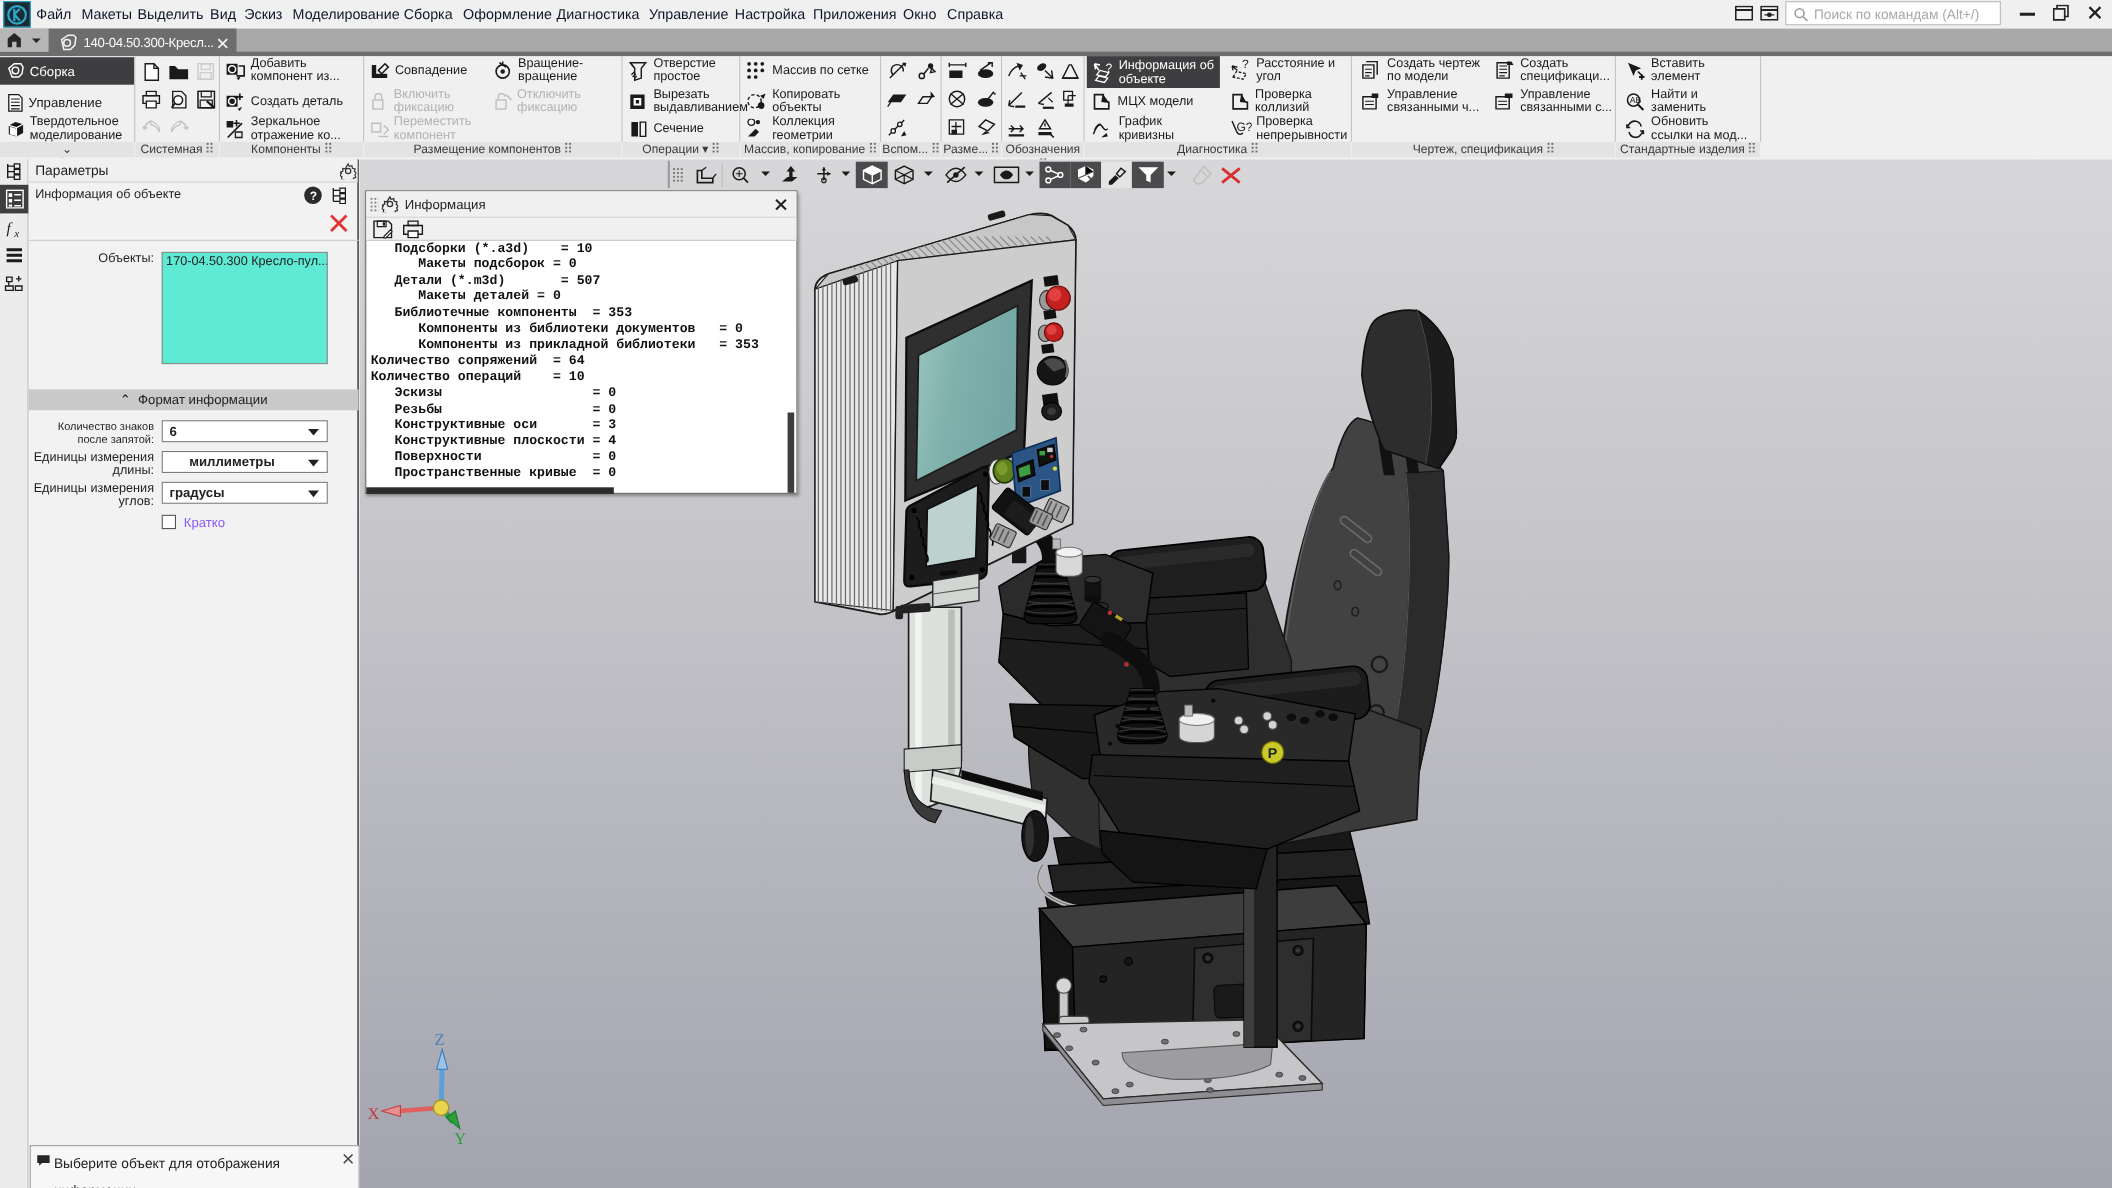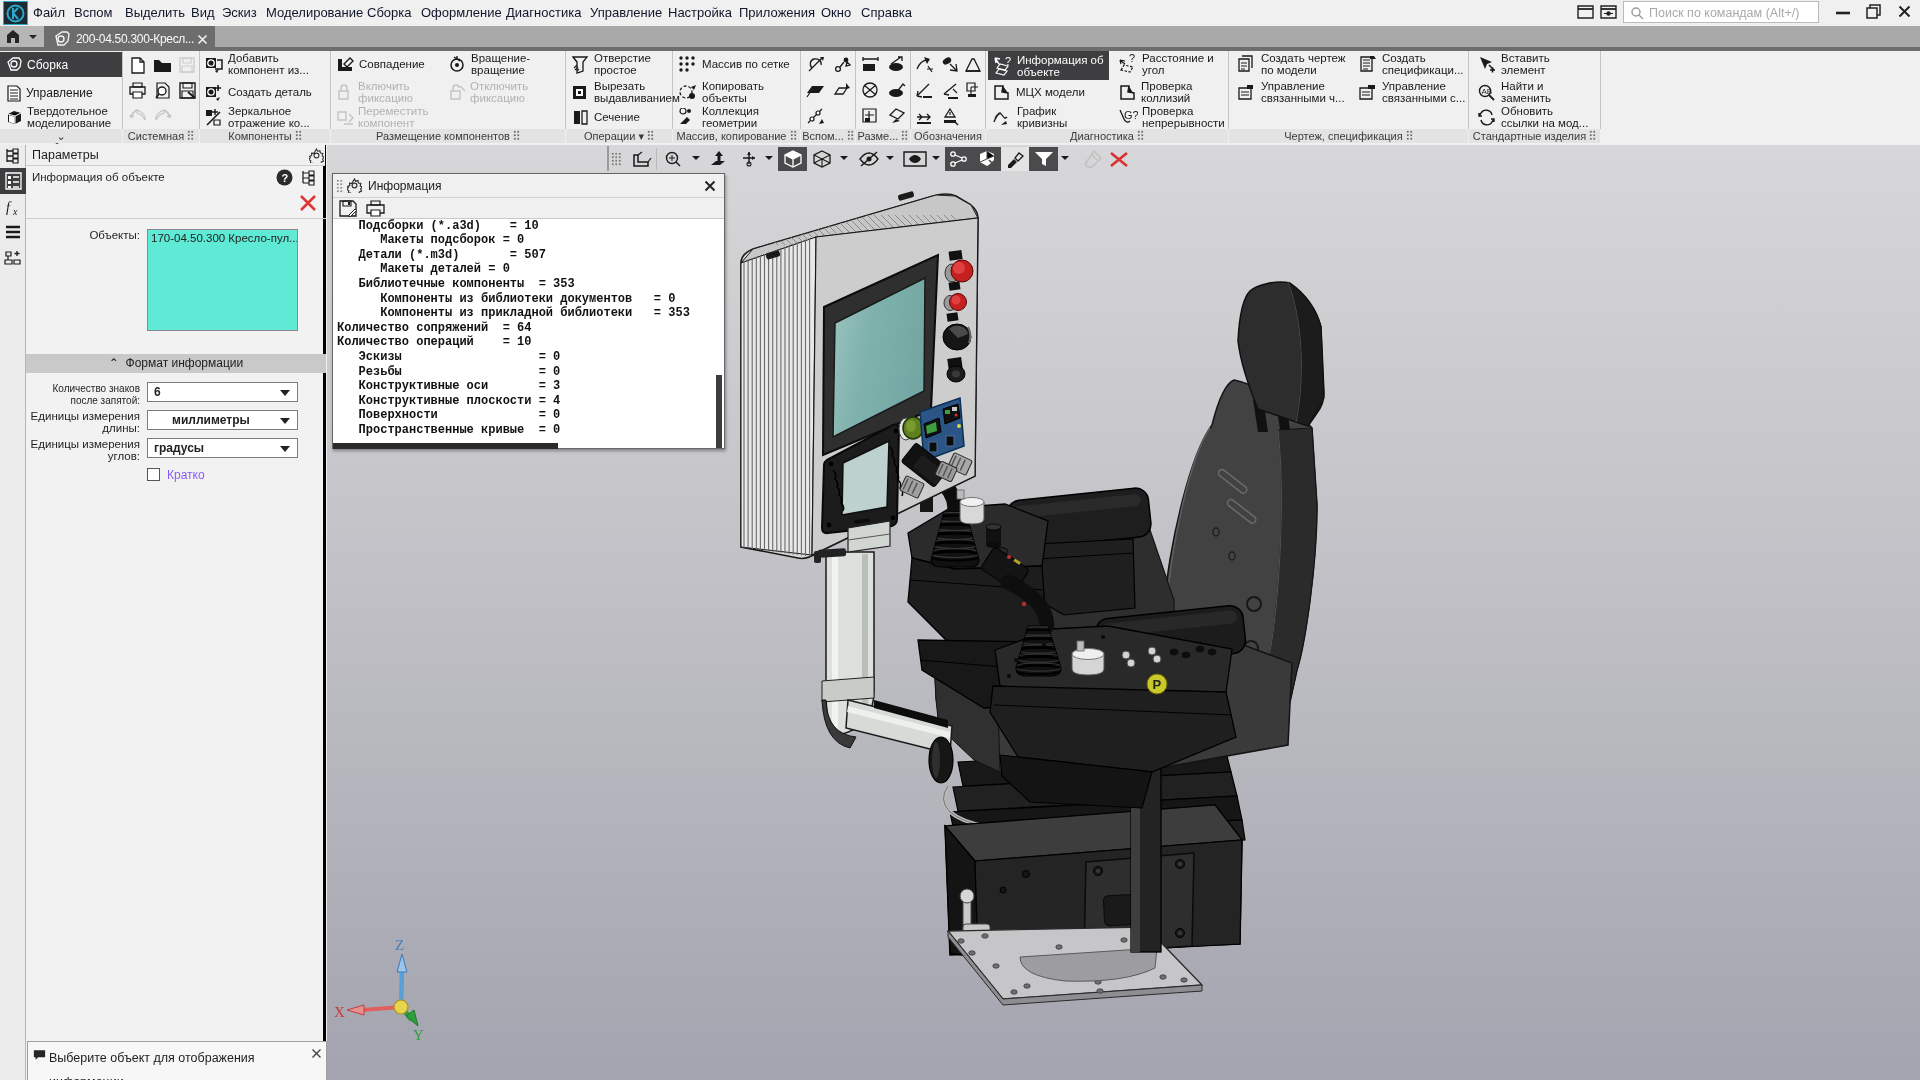--- a/index.html
+++ b/index.html
@@ -26,21 +26,21 @@
 #ribbon .dis { color:#b2b2b2; }
 #ribbon .ic { flex:0 0 auto; }
 .darkbtn { background:#3e3e40; color:#fff !important; }
 .grip { display:inline-block; width:7px; height:10px;
   background-image:radial-gradient(circle,#6a6a6a 1px,transparent 1.2px); background-size:3.5px 3.5px; }
 
 
 #leftstrip { position:absolute; left:0; top:145px; width:26px; height:935px; background:#ececec; border-right:1px solid #b6b6b6; }
 
 
-#panel { position:absolute; left:26px; top:145px; width:300px; height:935px; background:#f2f2f2; border-right:3px solid #000000; font-size:12px; color:#222; }
+#panel { position:absolute; left:26px; top:145px; width:300px; height:935px; background:#f2f2f2; border-right:1px solid #000000; font-size:12px; color:#222; }
 
 .combo { width:151px; height:20px; background:#fff; border:1px solid #7d7d7d; font-size:12px; font-weight:bold; color:#222; padding:2px 0 0 6px; }
 .combo::after { content:""; position:absolute; right:7px; top:7px; border-left:5px solid transparent; border-right:5px solid transparent; border-top:6px solid #222; }
 
 
 #viewport { position:absolute; left:327px; top:145px; width:1593px; height:935px;
   background:linear-gradient(180deg,#d7d7d9 0%,#c9c9cd 30%,#b4b4bc 70%,#a4a4b0 100%); }
 
 
 #vtoolbar { position:absolute; left:280px; top:1px; height:25px; background:#f0f0f0; border:1px solid #9a9a9a; display:flex; align-items:center; }
@@ -59,21 +59,21 @@
 <div id="app">
 
   <div id="menubar">
     <div id="logo">
       <svg class="abs" style="left:2px;top:2px" width="19" height="19" viewBox="0 0 19 19">
           <circle cx="9.5" cy="9.5" r="8" fill="none" stroke="#2aa9cc" stroke-width="2"></circle>
           <path d="M7 4v11M7 9l5-5M7 9l5 6" stroke="#2aa9cc" stroke-width="2"></path>
         </svg>
     </div>
     <span class="mi" style="left:33px">Файл</span>
-    <span class="mi" style="left:74px">Вспом</span>
+    <span class="mi" style="left:74px">Макеты</span>
     <span class="mi" style="left:125px">Выделить</span>
     <span class="mi" style="left:191px">Вид</span>
     <span class="mi" style="left:222px">Эскиз</span>
     <span class="mi" style="left:266px">Моделирование</span>
     <span class="mi" style="left:367px">Сборка</span>
     <span class="mi" style="left:421px">Оформление</span>
     <span class="mi" style="left:506px">Диагностика</span>
     <span class="mi" style="left:590px">Управление</span>
     <span class="mi" style="left:668px">Настройка</span>
     <span class="mi" style="left:739px">Приложения</span>
@@ -89,21 +89,21 @@
           <path d="M2 6l6-5 6 5v8h-4V9H6v5H2z" fill="#262626"></path>
         </svg>
       <svg class="abs" style="left:28px;top:8px" width="10" height="6" viewBox="0 0 10 6">
           <path d="M1 1l4 4 4-4z" fill="#262626"></path>
         </svg>
     </div>
     <svg class="abs" style="left:53px;top:4px" width="18" height="18" viewBox="0 0 18 18">
         <path d="M3 6l6-4h5l2 2-1 7-4 4H5z" fill="none" stroke="#f2f2f2" stroke-width="1.4"></path>
         <circle cx="8" cy="9" r="3" fill="none" stroke="#f2f2f2" stroke-width="1.4"></circle>
       </svg>
-    <span class="abs" style="left:76px;top:6px;font-size:12px;color:#fafafa;letter-spacing:-0.3px;">200-04.50.300-Кресл...</span>
+    <span class="abs" style="left:76px;top:6px;font-size:12px;color:#fafafa;letter-spacing:-0.3px;">140-04.50.300-Кресл...</span>
     <svg class="abs" style="left:197px;top:8px" width="11" height="11" viewBox="0 0 11 11">
         <path d="M1.5 1.5l8 8m0-8l-8 8" stroke="#f2f2f2" stroke-width="1.6"></path>
       </svg>
   </div>
 
   <svg class="abs" style="left:1577px;top:5px" width="17" height="14" viewBox="0 0 17 14">
       <path d="M1 1h15v12H1z" fill="none" stroke="#222" stroke-width="1.4"></path>
       <path d="M1 4h15" stroke="#222" stroke-width="1.8"></path>
     </svg>
   <svg class="abs" style="left:1600px;top:5px" width="17" height="14" viewBox="0 0 17 14">

